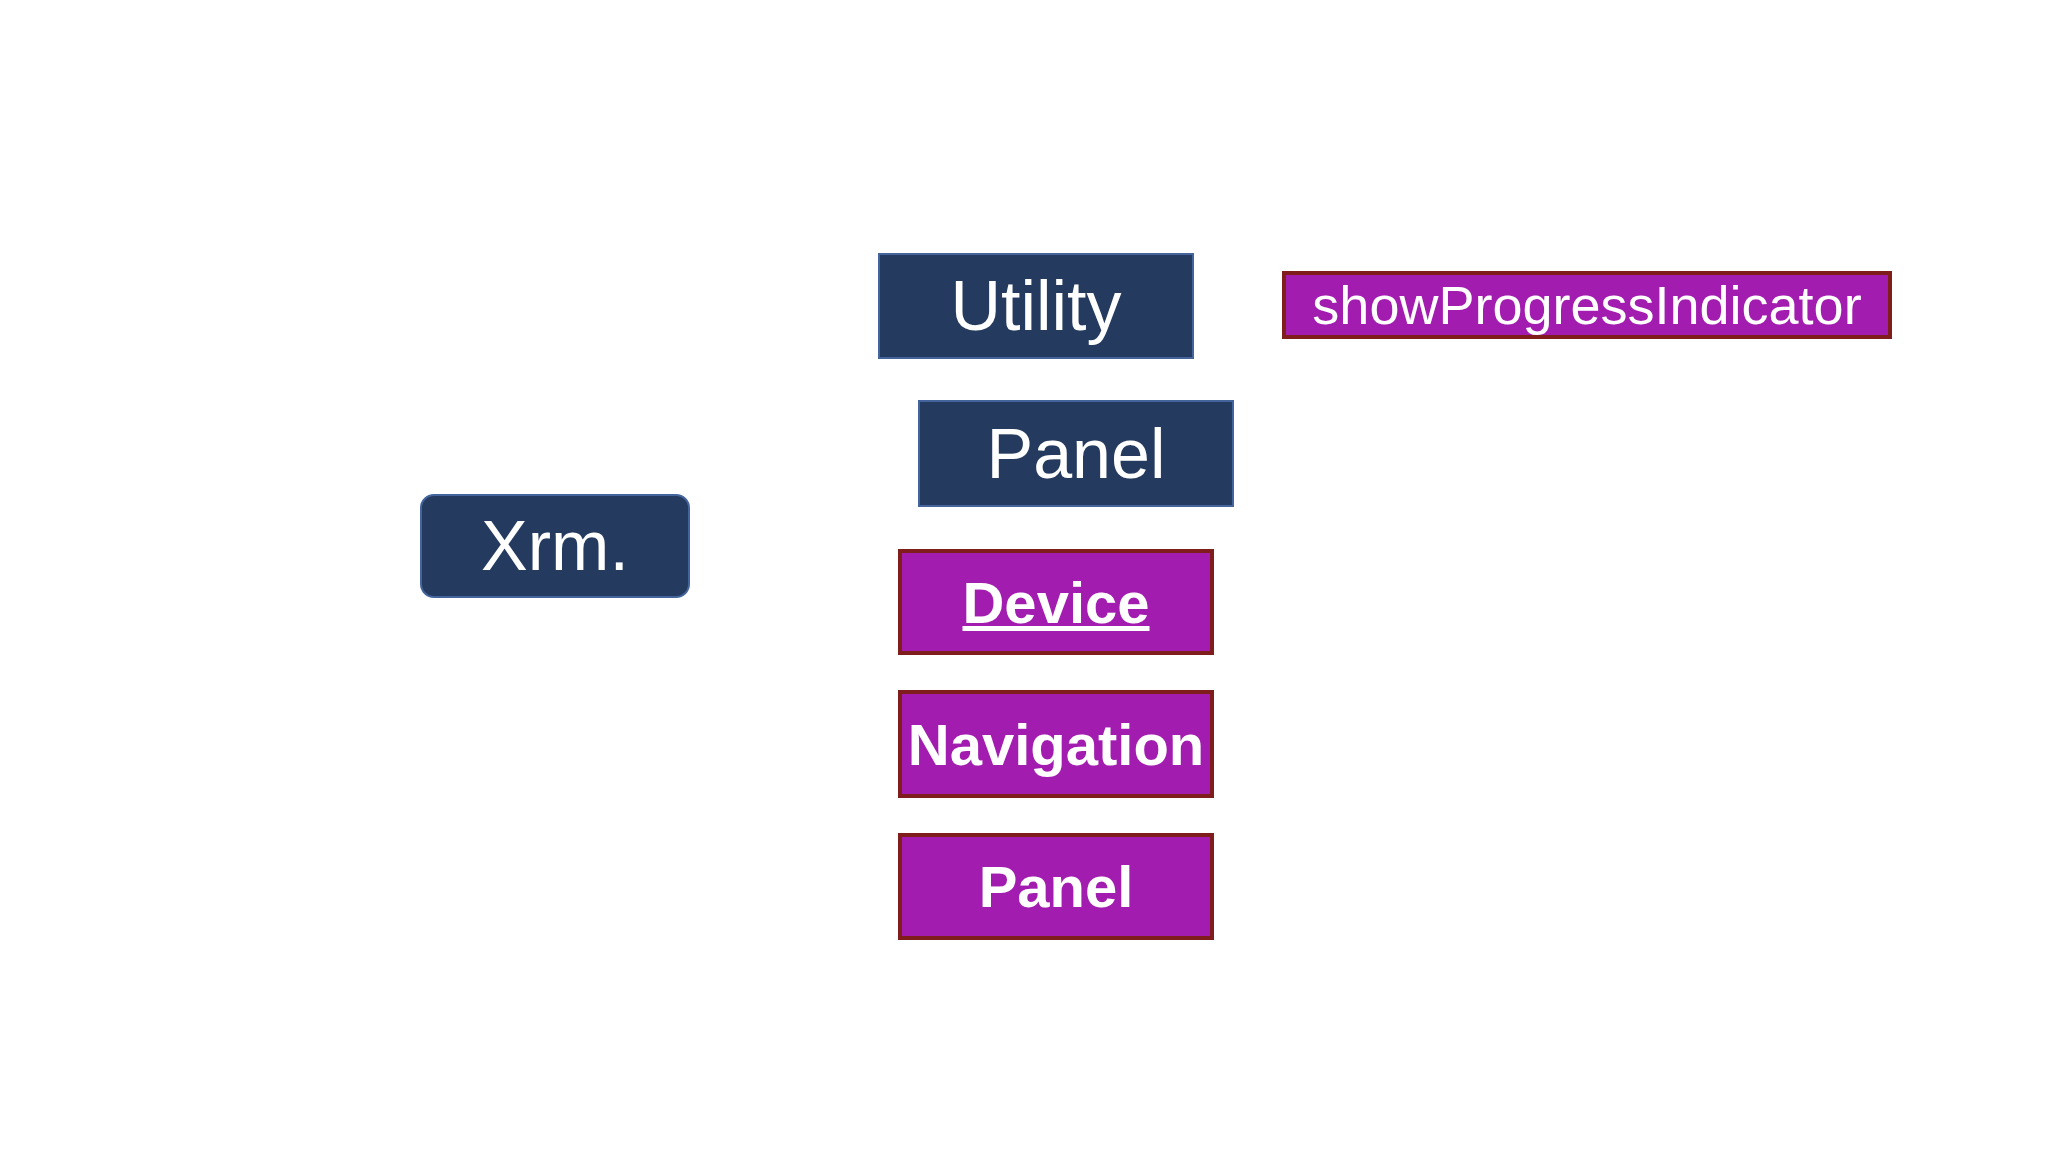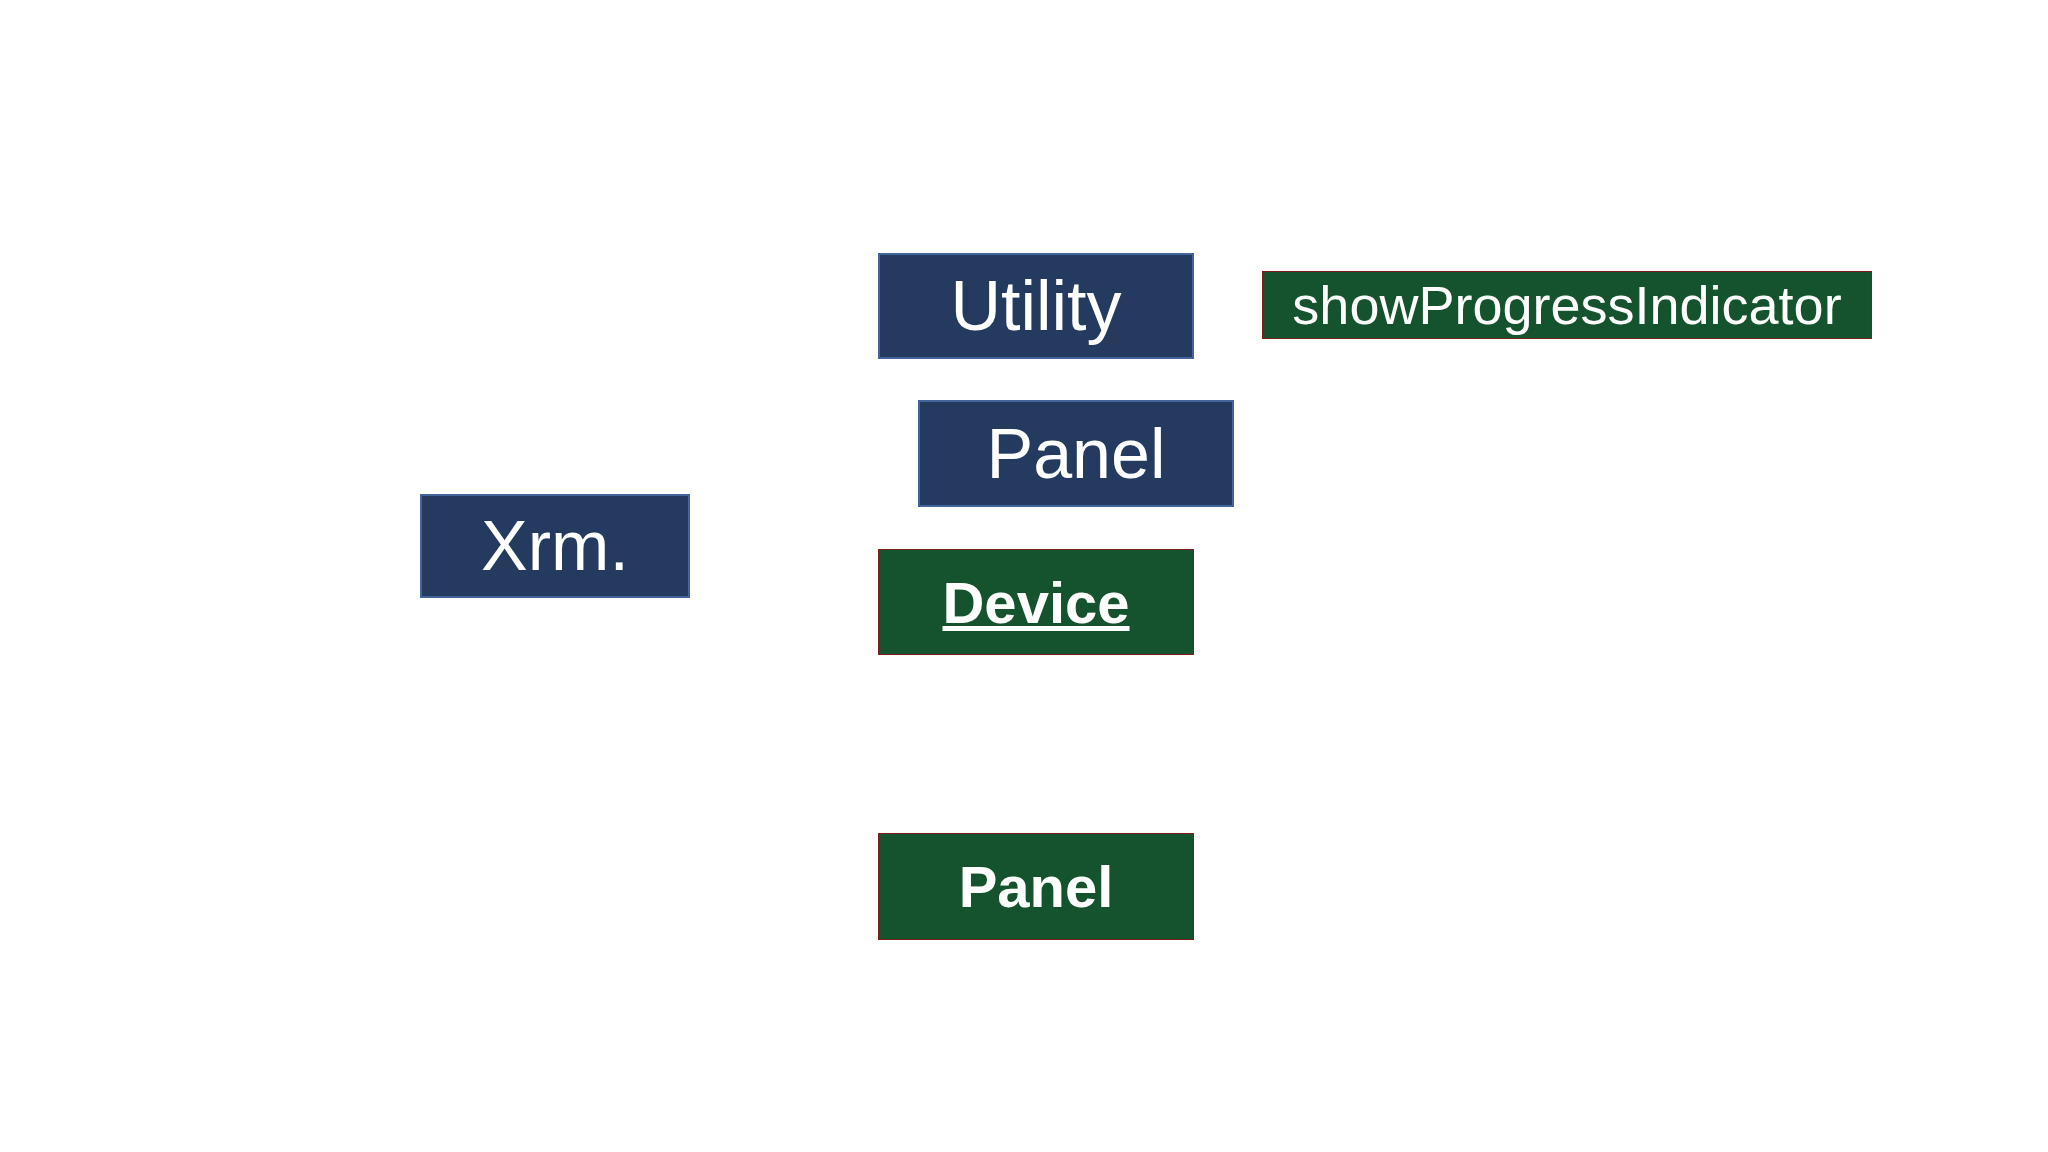--- a/index.html
+++ b/index.html
@@ -33,29 +33,30 @@
     color: #ffffff;
     text-align: center;
     white-space: nowrap;
     box-sizing: border-box;
   }
   .navy {
     background: #243a5e;
     border: 2px solid #43649c;
   }
   .green {
-    background: #14532d;
-    border: 1px solid #7f1d1d;
+    background: #a21caf;
+    border: 4px solid #7f1d1d;
+    margin-left: 20px;
   }
   .label-lg  { font-size: 70px; font-weight: 400; }
   .label-bold{ font-size: 58px; font-weight: 700; }
   .label-md  { font-size: 54px; font-weight: 400; }
 
   
-  #xrm-box        { left: 420px;  top: 494px; width: 270px; height: 104px; }
+  #xrm-box        { left: 420px;  top: 494px; width: 270px; height: 104px; border-radius: 14px; }
 
   
   #box-utility    { left: 878px;  top: 253px; width: 316px; height: 106px; }
   #box-panel      { left: 878px;  top: 400px; width: 316px; height: 107px; margin-left: 40px; }
   #box-device     { left: 878px;  top: 549px; width: 316px; height: 106px; text-decoration: underline; }
   #box-navigation { left: 878px;  top: 690px; width: 316px; height: 108px; }
   #box-webapi     { left: 878px;  top: 833px; width: 316px; height: 107px; }
   #box-encoding   { left: 878px;  top: 986px; width: 316px; height: 107px; }
 
   
@@ -68,19 +69,20 @@
 
 
   <div class="box navy label-lg" id="xrm-box">Xrm.</div>
 
   <div class="box navy label-lg" id="box-utility">Utility</div>
 
   <div class="box navy label-lg" id="box-panel">Panel</div>
 
   <div class="box green label-bold" id="box-device">Device</div>
 
+  <div class="box green label-bold" id="box-navigation">Navigation</div>
 
   <div class="box green label-bold" id="box-webapi">Panel</div>
 
 
   <div class="box green label-md" id="method-box">showProgressIndicator</div>
 
 </div>
 
 </body></html>

